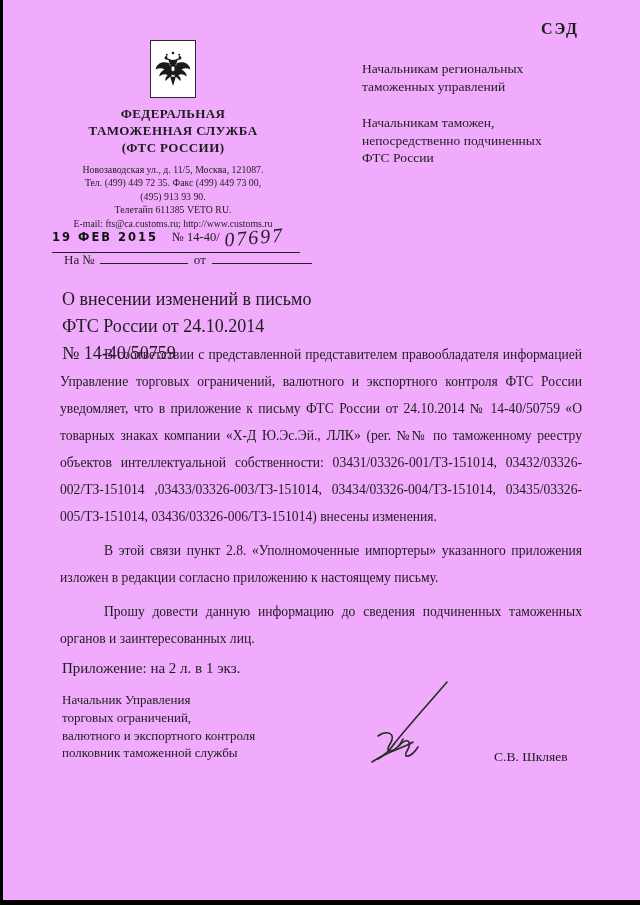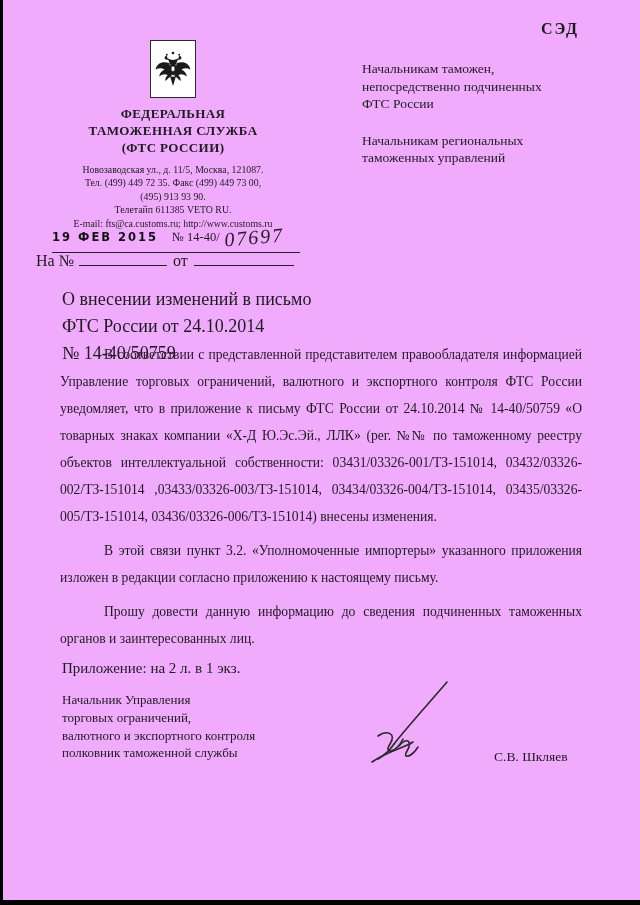--- a/index.html
+++ b/index.html
@@ -37,21 +37,21 @@
   .date-stamp {
     font-family:"DejaVu Sans","Liberation Sans",sans-serif;
     font-weight:bold; font-size:11.5px; letter-spacing:2px; margin-right:10px; color:#111;
   }
   .ref-no { font-size:12.5px; }
   .handwritten-no {
     display:inline-block; font-style:italic; font-size:20px; letter-spacing:2px;
     transform:rotate(-5deg) translateY(3px); color:#222;
   }
 
-  .reply-line { position:absolute; top:252px; left:36px; width:248px; font-size:16px; white-space:nowrap; }
+  .reply-line { position:absolute; top:252px; left:64px; width:248px; font-size:13px; white-space:nowrap; }
   .uline { display:inline-block; border-bottom:1px solid #222; height:12px; vertical-align:baseline; }
   .u1 { width:88px; margin:0 6px 0 5px; }
   .u2 { width:100px; margin-left:6px; }
 
   .addressees { position:absolute; top:60px; left:362px; width:238px; font-size:13.5px; line-height:1.3; }
   .addressees .blk { white-space:pre-line; margin-bottom:19px; }
 
   .subject {
     position:absolute; top:286px; left:62px; width:250px;
     font-size:18px; line-height:1.5; white-space:pre-line;
@@ -115,34 +115,34 @@
     <span class="date-stamp">19 ФЕВ 2015</span>
     <span class="ref-no">№ 14-40/</span>
     <span class="handwritten-no">07697</span>
   </div>
 
   <div class="reply-line">
     <span>На №</span><span class="uline u1"></span><span>от</span><span class="uline u2"></span>
   </div>
 
   <div class="addressees">
+    <div class="blk">Начальникам региональных
+таможенных управлений</div>
     <div class="blk">Начальникам таможен,
 непосредственно подчиненных
 ФТС России</div>
-    <div class="blk">Начальникам региональных
-таможенных управлений</div>
   </div>
 
   <div class="subject">О внесении изменений в письмо
 ФТС России от 24.10.2014
 № 14-40/50759</div>
 
   <div class="body-text">
     <p>В соответствии с представленной представителем правообладателя информацией Управление торговых ограничений, валютного и экспортного контроля ФТС России уведомляет, что в приложение к письму ФТС России от 24.10.2014 № 14-40/50759 «О товарных знаках компании «Х-Д Ю.Эс.Эй., ЛЛК» (рег. №№ по таможенному реестру объектов интеллектуальной собственности: 03431/03326-001/ТЗ-151014, 03432/03326-002/ТЗ-151014 ,03433/03326-003/ТЗ-151014, 03434/03326-004/ТЗ-151014, 03435/03326-005/ТЗ-151014, 03436/03326-006/ТЗ-151014) внесены изменения.</p>
-    <p>В этой связи пункт 3.2. «Уполномоченные импортеры» указанного приложения изложен в редакции согласно приложению к настоящему письму.</p>
+    <p>В этой связи пункт 2.8. «Уполномоченные импортеры» указанного приложения изложен в редакции согласно приложению к настоящему письму.</p>
     <p>Прошу довести данную информацию до сведения подчиненных таможенных органов и заинтересованных лиц.</p>
   </div>
 
   <div class="attachment">Приложение: на 2 л. в 1 экз.</div>
 
   <div class="sign-title">Начальник Управления
 торговых ограничений,
 валютного и экспортного контроля
 полковник таможенной службы</div>
 

